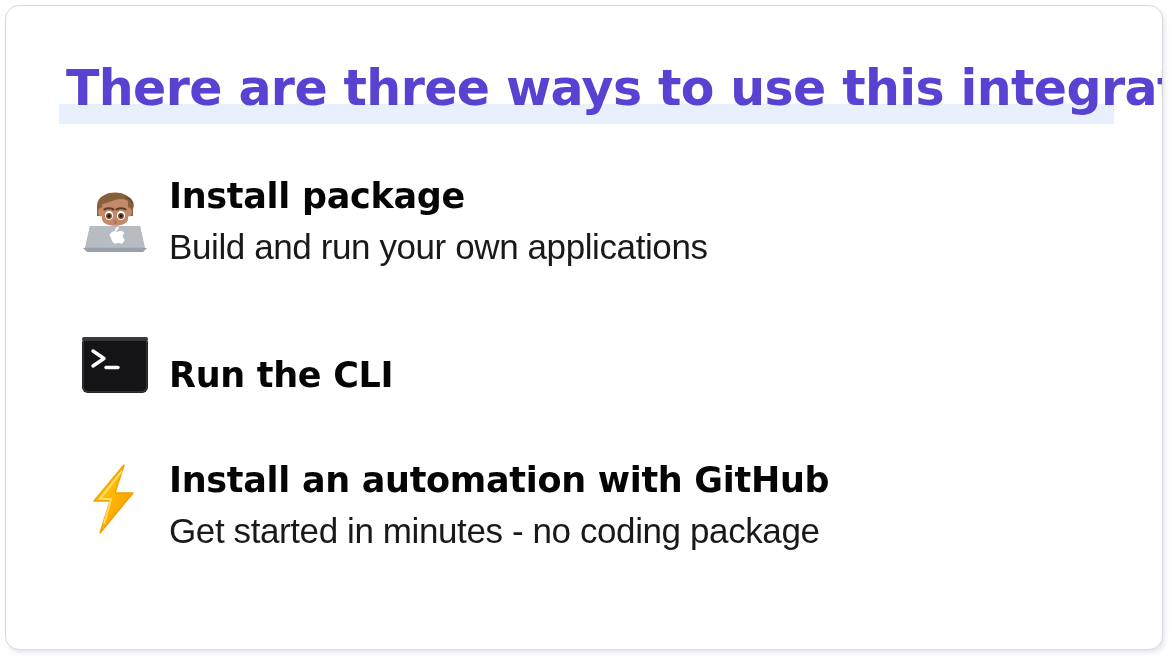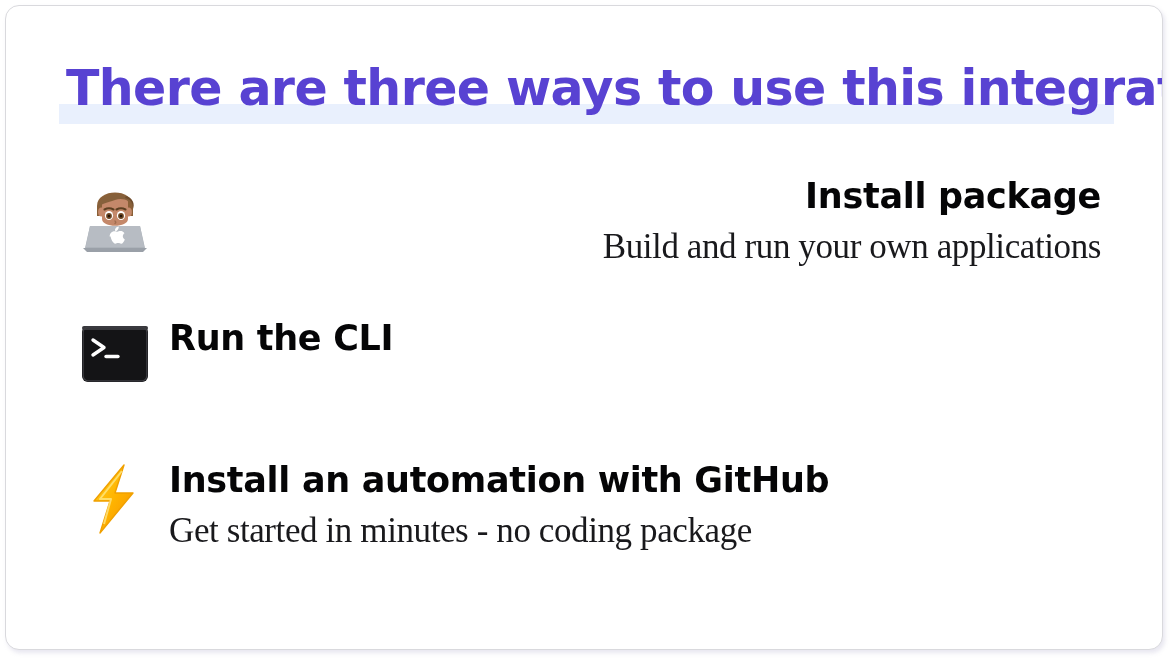--- a/index.html
+++ b/index.html
@@ -93,35 +93,35 @@
     font-size: 35px;
     font-weight: 700;
     letter-spacing: -0.3px;
     color: #050506;
     line-height: 44px;
     white-space: nowrap;
   }
   .item-desc {
     margin: 0;
     margin-top: 8px;
-    font-family: Liberation Serif, serif;
+    font-family: Liberation Sans, sans-serif;
     font-size: 35px;
     font-weight: 400;
     letter-spacing: -0.4px;
     color: #19191c;
     line-height: 42px;
     white-space: nowrap;
   }
 
   
   .icon-svg { display: block; }
 
   
-  .row-1 { margin-bottom: 24px; text-align: right; }
-  .row-2 { margin-bottom: 24px; }
+  .row-1 { margin-bottom: 24px; }
+  .row-2 { margin-bottom: 24px; align-items: center; }
   .row-3 { margin-bottom: 0px; }
 
   .row-1 .item-icon { padding-top: 2px; }
   .row-2 .item-icon { padding-top: 8px; }
   .row-3 .item-icon { padding-top: 4px; }
 </style>
 </head>
 <body>
 
 <div class="slide-card">

